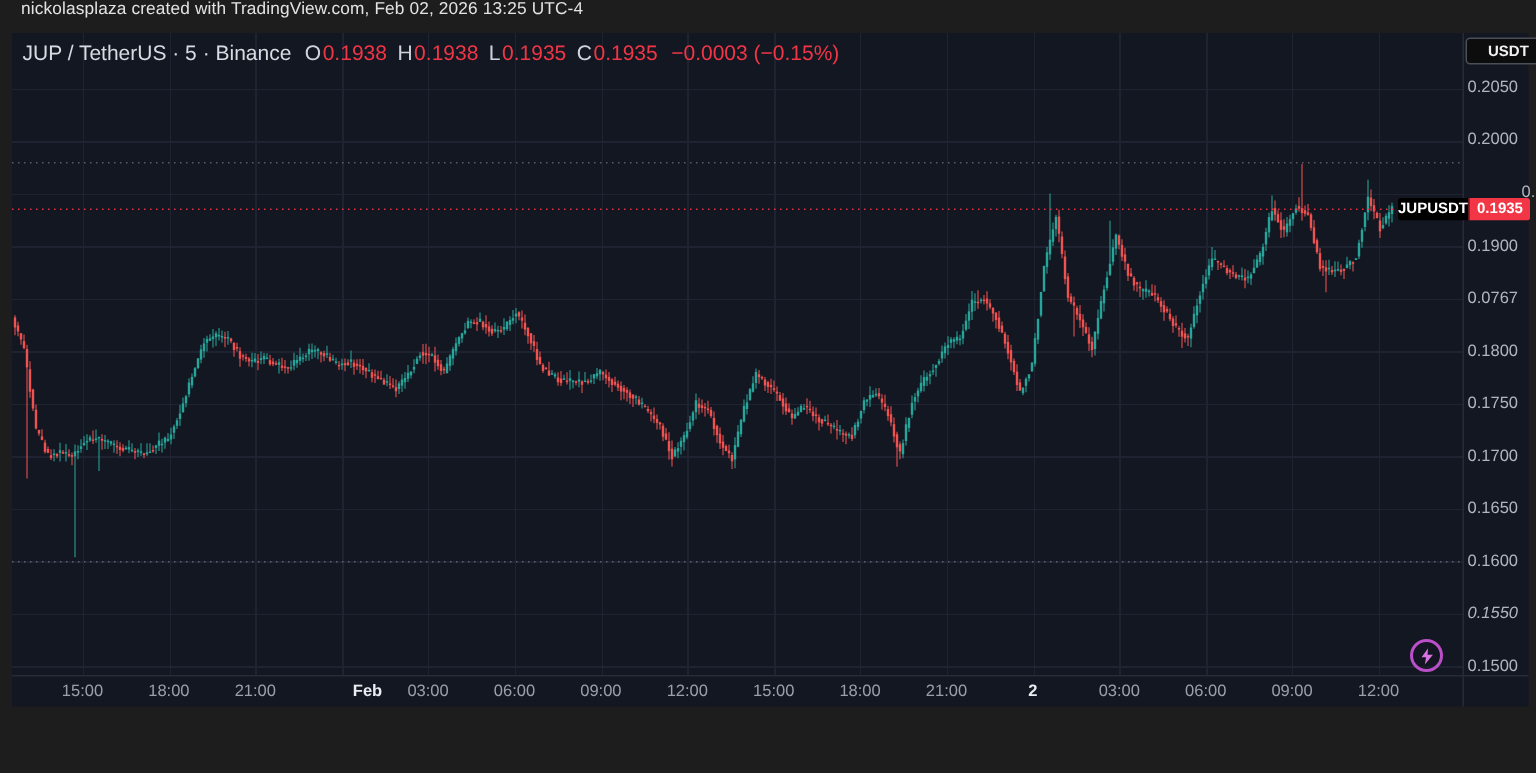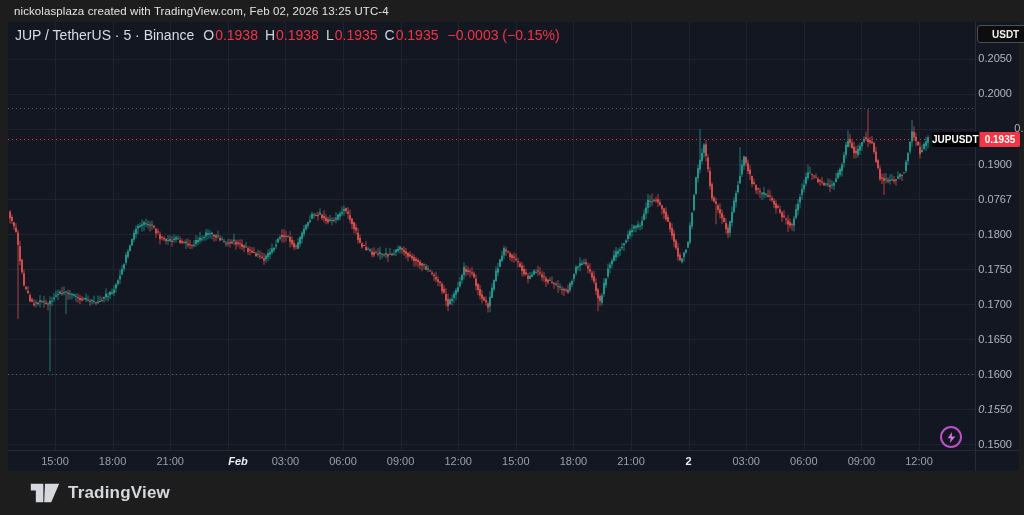--- a/index.html
+++ b/index.html
@@ -1,18 +1,18 @@
 <!DOCTYPE html>
 <html><head>
 <meta charset="utf-8">
 <style>
   html,body{margin:0;padding:0;background:#1d1d1d;}
   .screen{position:relative;width:1024px;height:515px;background:#1d1d1d;overflow:hidden;
           font-family:"Liberation Sans",sans-serif;}
-  .attribution{position:absolute;left:0;top:0;width:1024px;height:22px;display:flex;align-items:center;
+  .attribution{position:absolute;left:0;top:0;width:1024px;height:22px;display:flex;align-items:flex-start;
                padding-left:14px;box-sizing:border-box;font-size:11.5px;color:#e3e3e3;letter-spacing:.1px;}
   .chart-shell{position:absolute;left:8px;top:22px;width:1011px;height:449px;background:#131722;}
   #chart{position:absolute;left:0;top:0;}
   .vsep{position:absolute;left:967px;top:0;width:1px;height:449px;background:#262b38;}
   .hsep{position:absolute;left:0;top:428px;width:1011px;height:1px;background:#262b38;}
   .legend{position:absolute;left:7px;top:5px;display:flex;align-items:center;gap:9px;font-size:14px;z-index:5;}
   .legend .sym{color:#d8dbe2;}
   .legend .ohlc{display:flex;gap:7px;}
   .legend .f{display:flex;gap:1px;}
   .legend .f .l{color:#cfd3dc;}
@@ -1044,21 +1044,21 @@
         <div class="ptick" style="top: 275.7px;">0.1700</div>
         <div class="ptick" style="top: 310.75px;">0.1650</div>
         <div class="ptick" style="top: 345.8px;">0.1600</div>
         <div class="ptick" style="top: 380.85px; font-style: italic;">0.1550</div>
         <div class="ptick" style="top: 415.9px;">0.1500</div>
       </div>
     <div id="timeAxis">
         <div class="ttick" style="left: 47px;">15:00</div>
         <div class="ttick" style="left: 104.6px;">18:00</div>
         <div class="ttick" style="left: 162.2px;">21:00</div>
-        <div class="ttick bold" style="left: 230px; font-style: italic;">Feb</div>
+        <div class="ttick bold" style="left: 237px;">Feb</div>
         <div class="ttick" style="left: 277.4px;">03:00</div>
         <div class="ttick" style="left: 335px;">06:00</div>
         <div class="ttick" style="left: 392.6px;">09:00</div>
         <div class="ttick" style="left: 450.2px;">12:00</div>
         <div class="ttick" style="left: 507.8px;">15:00</div>
         <div class="ttick" style="left: 565.4px;">18:00</div>
         <div class="ttick" style="left: 623px;">21:00</div>
         <div class="ttick bold" style="left: 680.6px;">2</div>
         <div class="ttick" style="left: 738.2px;">03:00</div>
         <div class="ttick" style="left: 795.8px;">06:00</div>
@@ -1073,23 +1073,14 @@
       <span class="tv">0.1935</span>
     </div>
 
     <div class="zap">
       <svg width="13" height="13" viewBox="0 0 24 24">
         <polygon points="13,2 5,13.2 10.6,13.2 9,22 19,10 12.4,10" fill="#d873e0"></polygon>
       </svg>
     </div>
   </div>
 
-  <div class="footer">
-    <div class="tv-logo">
-      <svg width="30" height="22" viewBox="0 0 36 26">
-        <polygon points="1,2 16,2 16,24 7,24 7,10 1,10" fill="#d5d8dd"></polygon>
-        <polygon points="18,2 35,2 25.5,24 17,24" fill="#d5d8dd"></polygon>
-      </svg>
-      <span class="word">TradingView</span>
-    </div>
-  </div>
 
 </div>
 
 </body></html>

